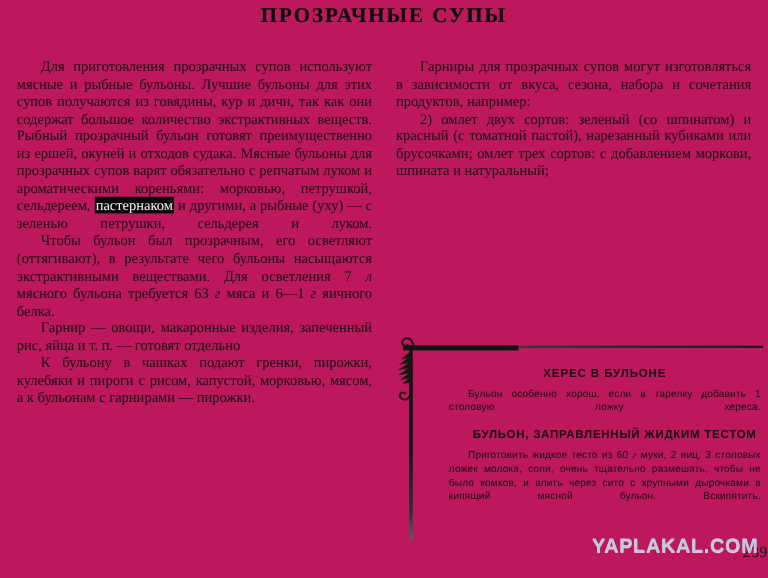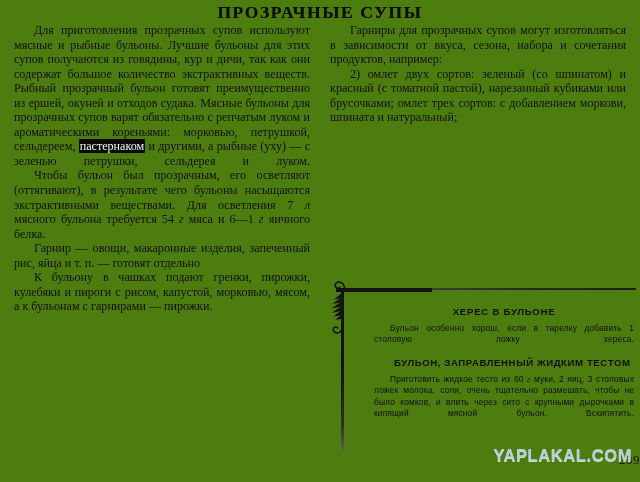--- a/index.html
+++ b/index.html
@@ -15,42 +15,42 @@
     color: #141414;
     overflow: hidden;
     position: relative;
   }
 
   .page {
     position: relative;
     width: 640px;
     height: 482px;
     box-sizing: border-box;
-    background: #4d7c0f;
+    background: #be185d;
   }
 
   
   .page-title {
     position: absolute;
     top: 2px;
     left: 0;
     width: 640px;
     text-align: center;
     font-family: "Liberation Serif", "DejaVu Serif", serif;
     font-weight: bold;
     font-size: 17.5px;
     letter-spacing: 1.6px;
     color: #0d0d0d;
     text-shadow: 0 0 0.4px rgba(0,0,0,0.55);
   }
 
   
   .columns {
     position: absolute;
-    top: 23px;
+    top: 48px;
     left: 0;
     width: 640px;
     height: 412px;
   }
   .col {
     position: absolute;
     top: 0;
     width: 296px;
     font-size: 12.1px;
     line-height: 14.55px;
@@ -191,21 +191,21 @@
 <div class="page">
 
   <div class="page-title">ПРОЗРАЧНЫЕ СУПЫ</div>
 
   <div class="columns">
 
     <div class="col col-left">
 
       <p class="para fullj"><span>Для приготовления прозрачных супов используют мясные и рыбные бульоны. Лучшие бульоны для этих супов получаются из говядины, кур и дичи, так как они содержат большое количество экстрактивных веществ. Рыбный прозрачный бульон готовят преимущественно из ершей, окуней и отходов судака. Мясные бульоны для прозрачных супов варят обязательно с репчатым луком и ароматическими кореньями: морковью, петрушкой, сельдереем, </span><span class="selected">пастернаком</span><span> и другими, а рыбные (уху) — с зеленью петрушки, сельдерея и луком.</span></p>
 
-      <p class="para fullj"><span>Чтобы бульон был прозрачным, его осветляют (оттягивают), в результате чего бульоны насыщаются экстрактивными веществами. Для осветления 7 </span><span class="unit">л</span><span> мясного бульона требуется 54 </span><span class="unit">г</span><span> мяса и 6—1 </span><span class="unit">г</span><span> яичного белка.</span></p>
+      <p class="para fullj"><span>Чтобы бульон был прозрачным, его осветляют (оттягивают), в результате чего бульоны насыщаются экстрактивными веществами. Для осветления 7 </span><span class="unit">л</span><span> мясного бульона требуется 63 </span><span class="unit">г</span><span> мяса и 6—1 </span><span class="unit">г</span><span> яичного белка.</span></p>
 
 
       <p class="para"><span>Гарнир — овощи, макаронные изделия, запеченный рис, яйца и т. п. — готовят отдельно</span></p>
 
       <p class="para"><span>К бульону в чашках подают гренки, пирожки, кулебяки и пироги с рисом, капустой, морковью, мясом, а к бульонам с гарнирами — пирожки.</span></p>
     </div>
 
     <div class="col col-right">
 
       <p class="para"><span>Гарниры для прозрачных супов могут изготовляться в зависимости от вкуса, сезона, набора и сочетания продуктов, например:</span></p>

